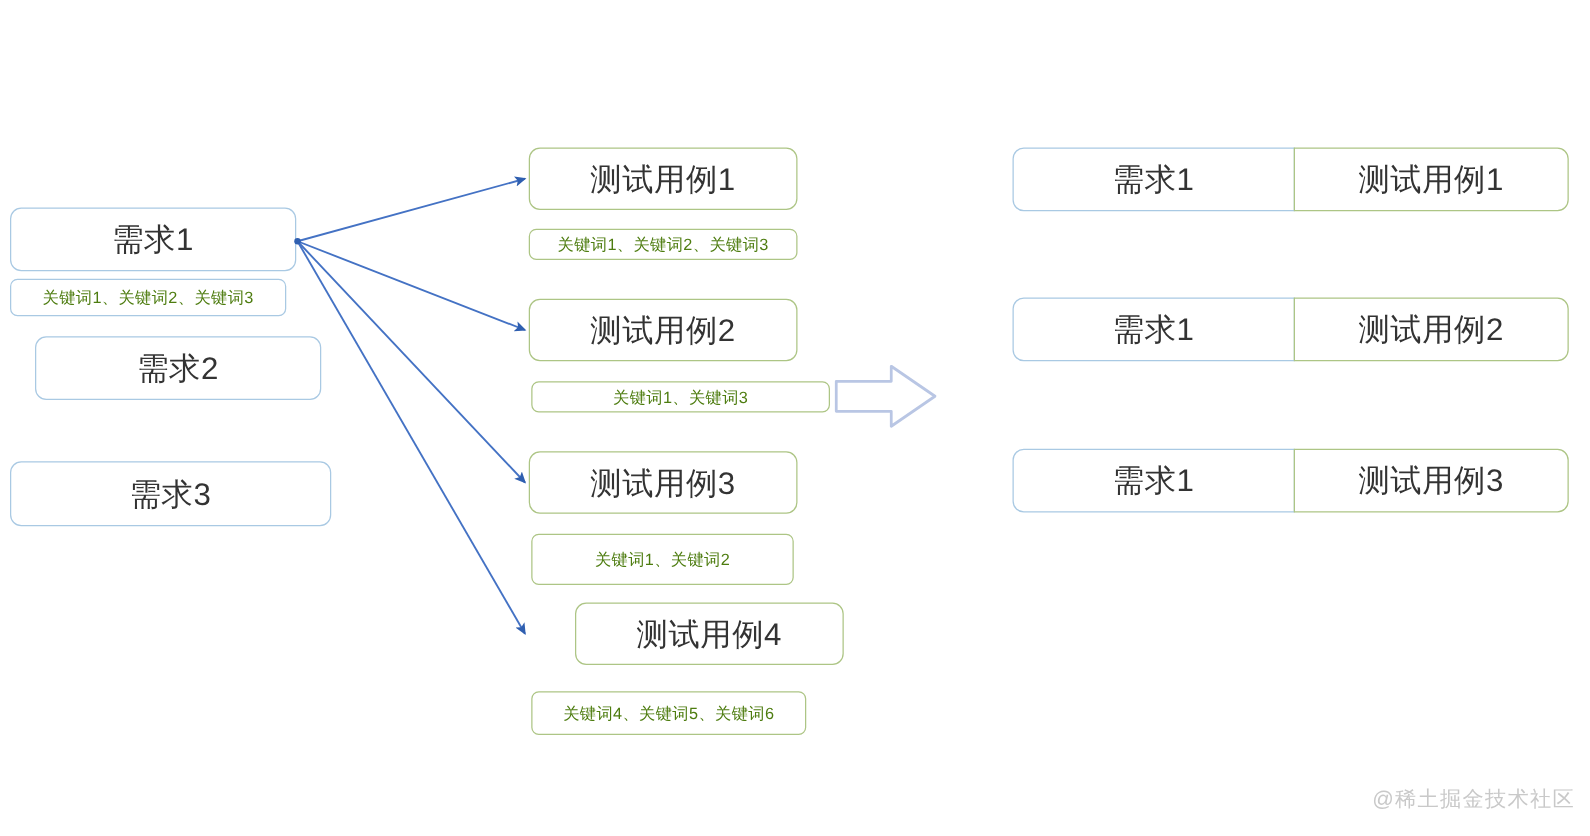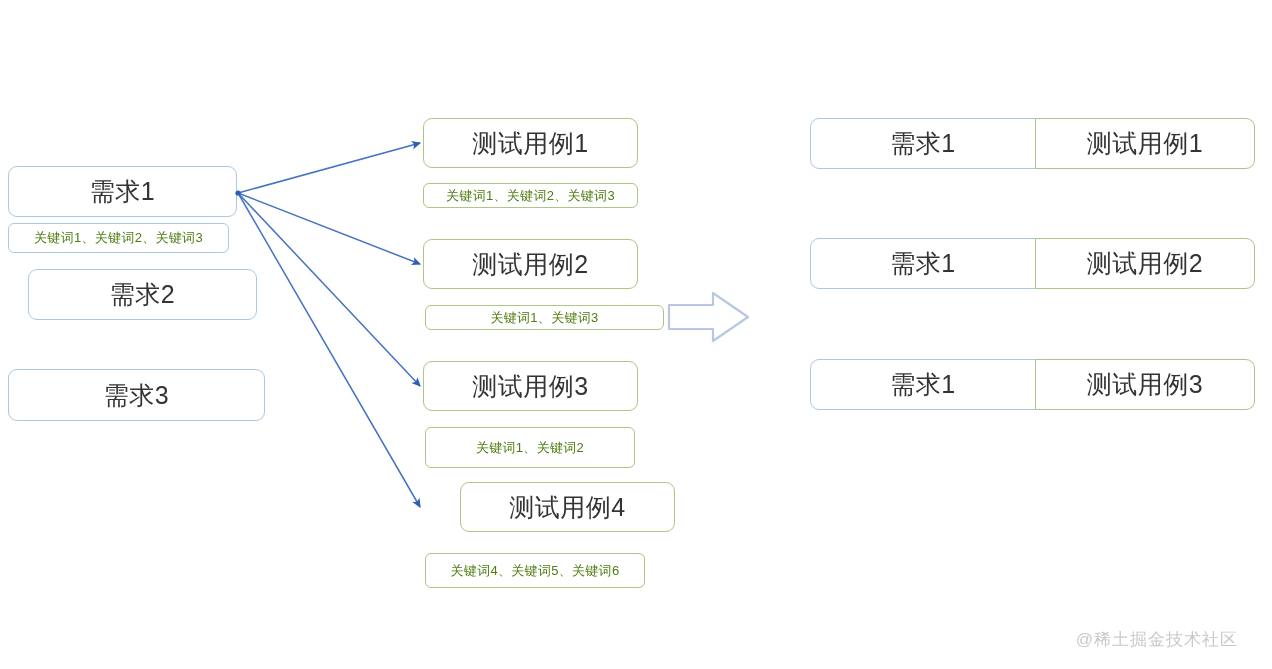--- a/index.html
+++ b/index.html
@@ -63,21 +63,21 @@
     left: 0;
     top: 0;
     width: 1272px;
     height: 669px;
     pointer-events: none;
   }
 
   
   #watermark {
     position: absolute;
-    right: 34px;
+    right: 12px;
     bottom: 18px;
     font-size: 17px;
     color: #c9c9c9;
     letter-spacing: 1px;
     white-space: nowrap;
     margin-top: 33px;
   }
 </style>
 </head>
 <body>

